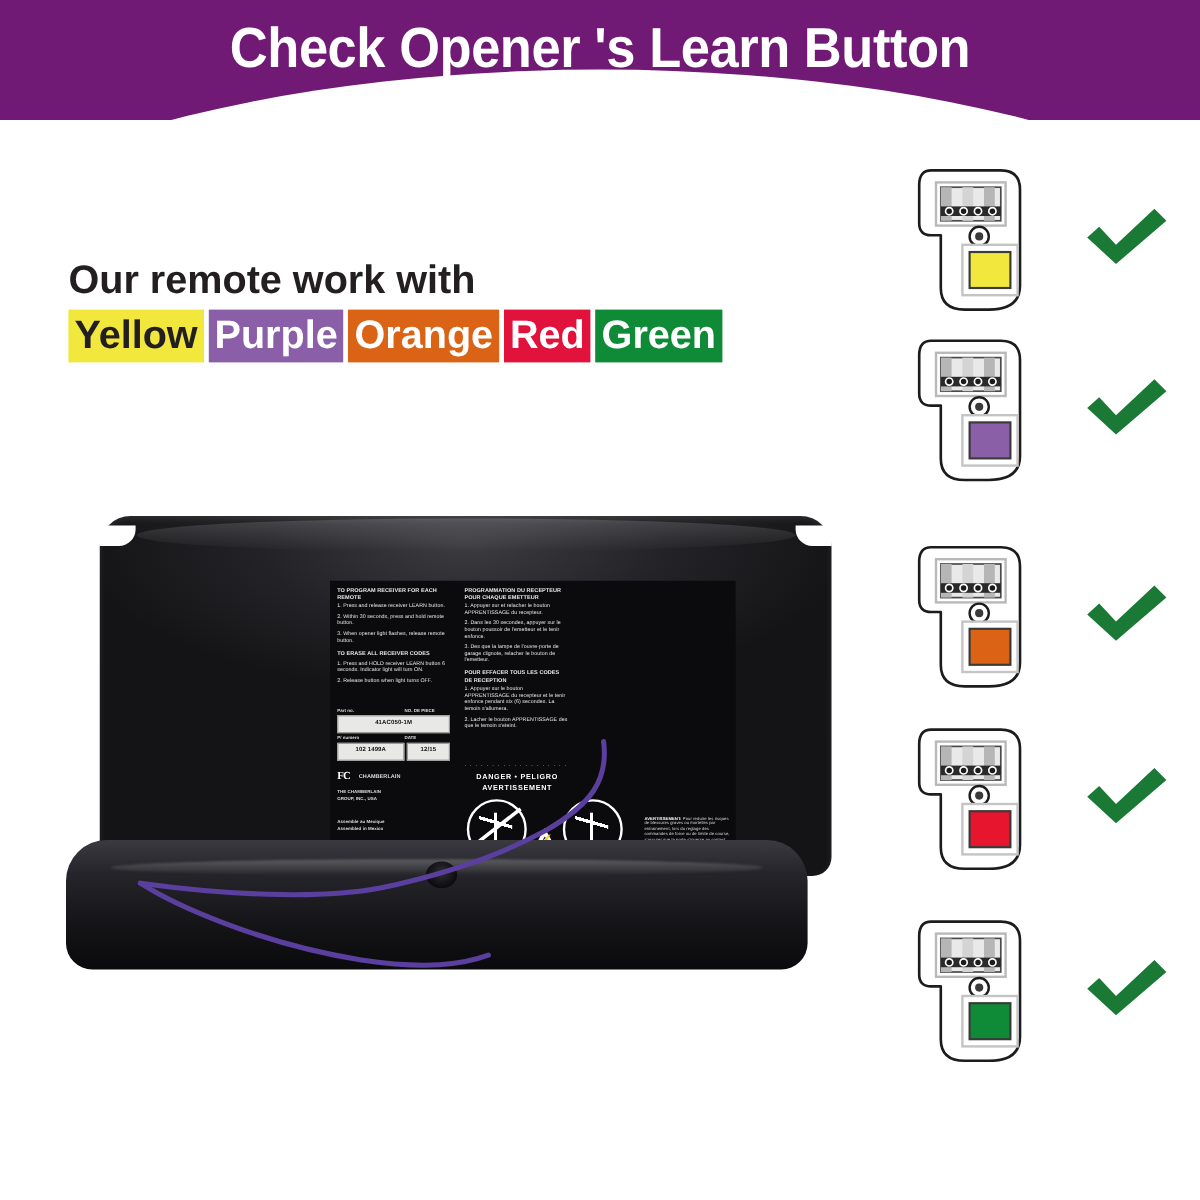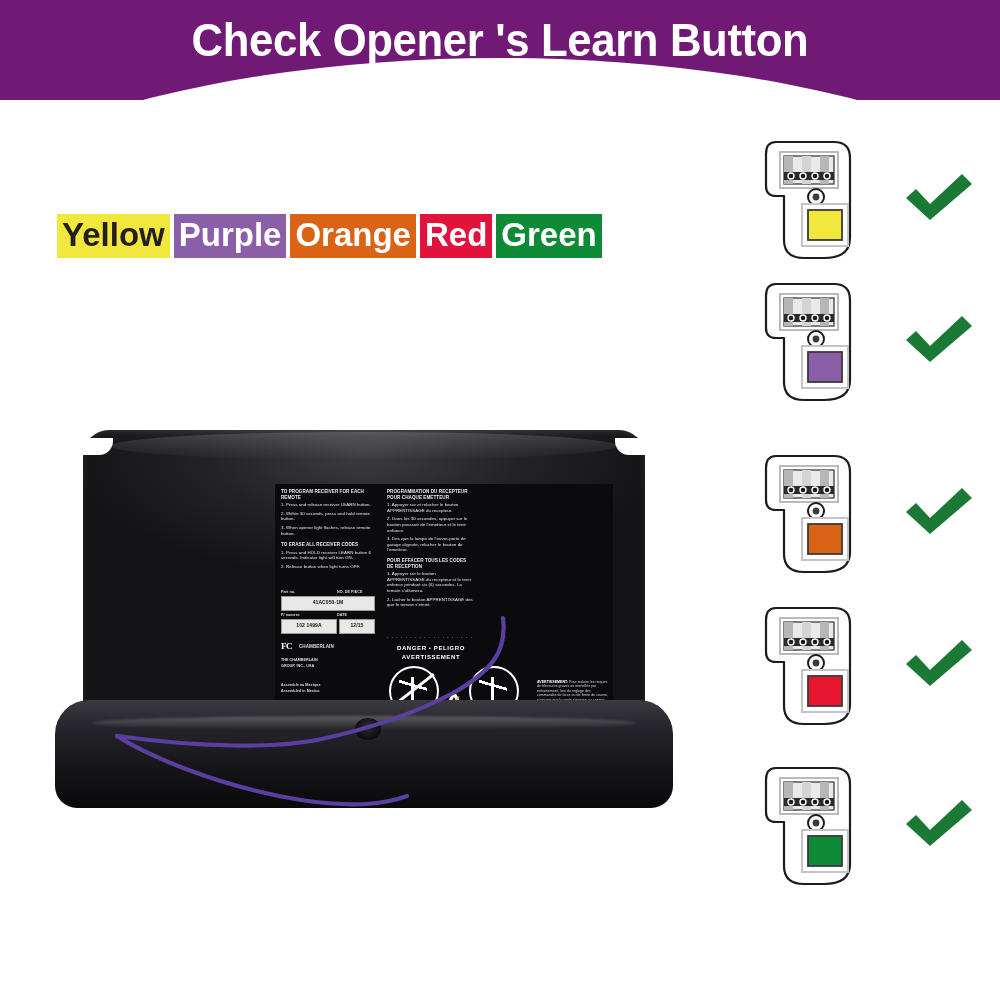--- a/index.html
+++ b/index.html
@@ -91,20 +91,21 @@
     position: absolute;
     left: 28px;
     top: 12px;
     width: 562px;
     height: 300px;
     border-radius: 26px 26px 16px 16px;
     background:
       radial-gradient(ellipse 70% 55% at 50% 8%, #3b3b40 0%, #232327 40%, #141416 75%),
       linear-gradient(180deg, #2e2e33 0%, #1b1b1f 55%, #0e0e11 100%);
     box-shadow: inset 0 2px 6px rgba(255,255,255,0.10);
+    padding-left: 48px;
   }
   .opener-top-sheen {
     position: absolute;
     left: 5%;
     top: 2px;
     width: 90%;
     height: 28px;
     border-radius: 50%;
     background: linear-gradient(180deg, rgba(255,255,255,0.16), rgba(255,255,255,0));
   }
@@ -303,20 +304,21 @@
 </style>
 </head>
 <body>
 
 <div class="banner" style="background: #701a75;">
   <div class="banner-curve"></div>
   <div class="banner-title" style="color: rgb(255, 255, 255);">Check Opener 's Learn Button</div>
 </div>
 
 <div class="copy">
+  <div class="copy-line" style="color: rgb(35, 31, 32);">Our remote work with</div>
   <div class="chip-row">
     <span class="chip" style="background: rgb(242, 232, 61); color: rgb(35, 31, 32);">Yellow</span><span class="chip" style="background: rgb(139, 95, 168); color: rgb(255, 255, 255);">Purple</span><span class="chip" style="background: rgb(219, 99, 22); color: rgb(255, 255, 255);">Orange</span><span class="chip" style="background: rgb(225, 18, 60); color: rgb(255, 255, 255);">Red</span><span class="chip" style="background: rgb(15, 138, 55); color: rgb(255, 255, 255);">Green</span>
   </div>
 </div>
 
 <div class="opener-wrap">
 
   <div class="opener-body">
     <div class="opener-top-sheen"></div>
     <div class="notch l"></div>

